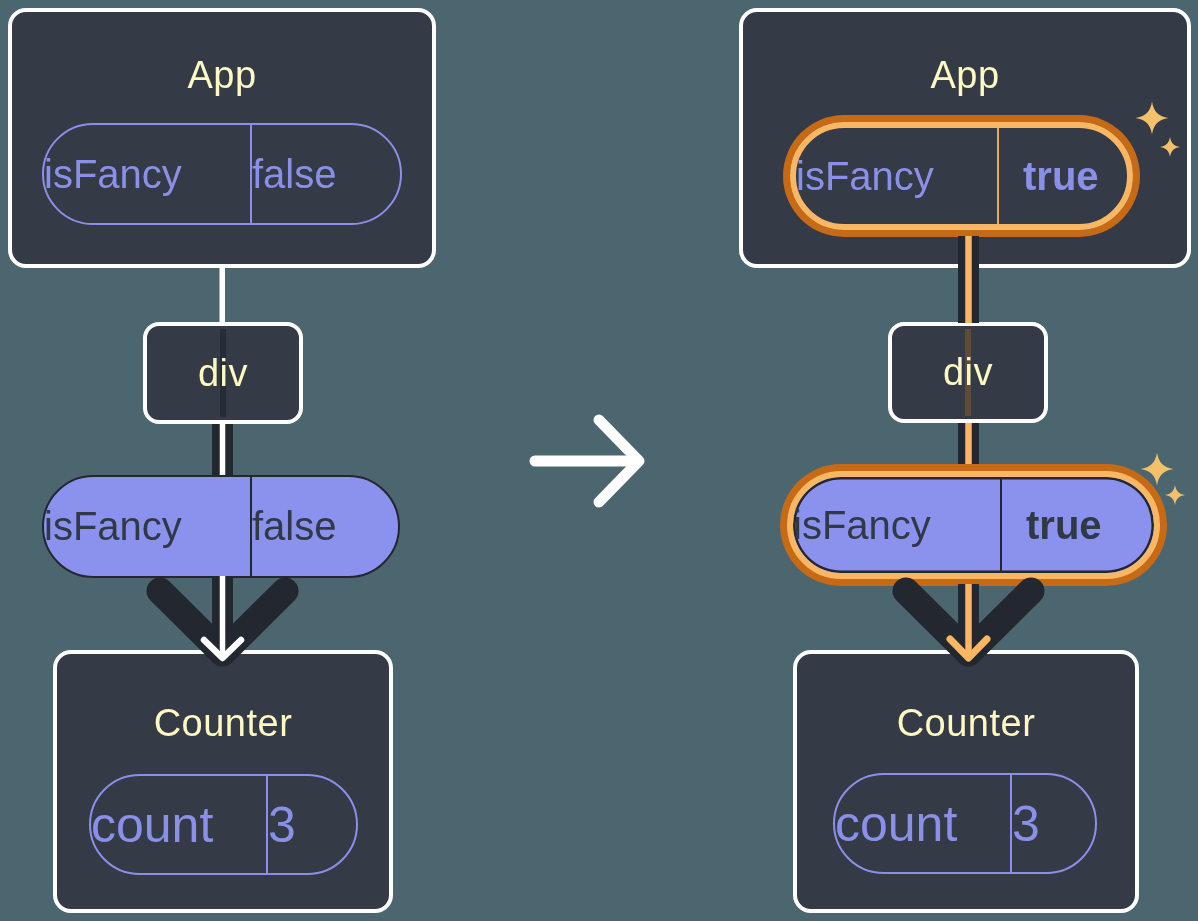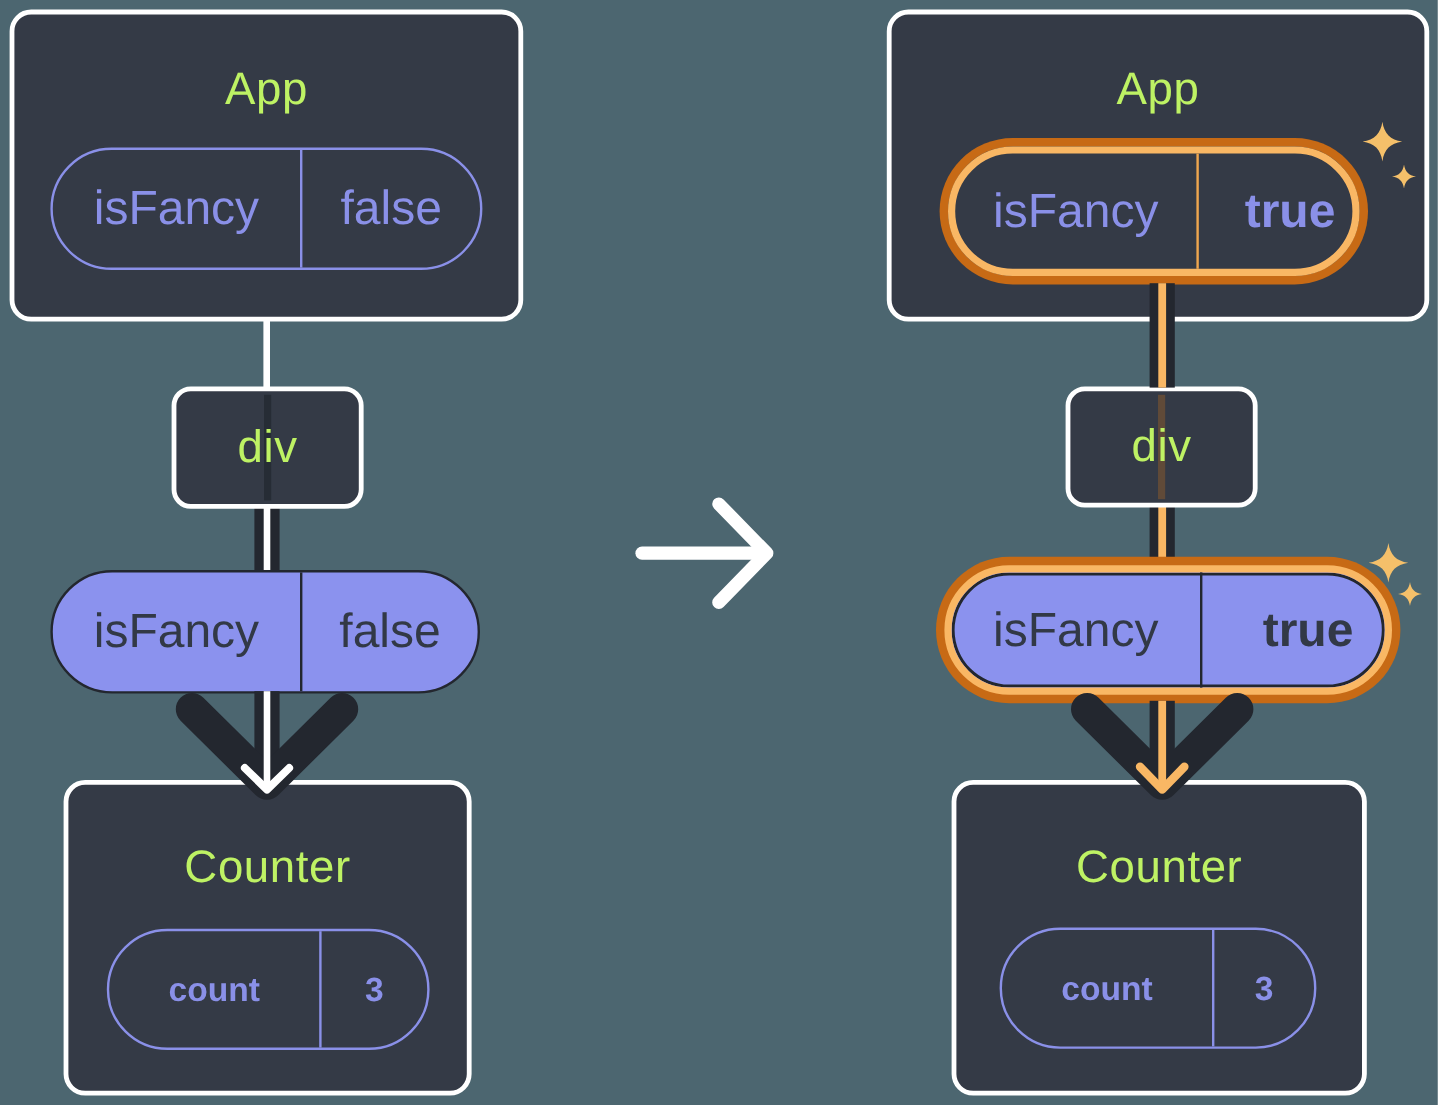--- a/index.html
+++ b/index.html
@@ -19,50 +19,50 @@
     border-radius:16px; box-sizing:border-box;
   }
   .through {
     position:absolute; left:50%; top:3px; bottom:3px; width:6px;
     transform:translateX(-50%);
   }
   .through.dark   { background:rgba(10,14,20,0.32); }
   .through.orange { background:rgba(150,95,40,0.45); }
 
   .title {
-    position:absolute; text-align:center; color:#bef264;
+    position:absolute; text-align:center; color:#fef9c3;
     font-size:38px; font-weight:500; line-height:46px; letter-spacing:0.5px;
   }
 
   .pill {
     position:absolute; display:flex; align-items:stretch;
     border-radius:999px; box-sizing:border-box; font-size:40px;
   }
-  .pill .seg { display:flex; align-items:center; justify-content:center; }
+  .pill .seg { display:flex; align-items:center; justify-content:flex-start; }
   .pill .seg.key { flex:0 0 auto; }
   .pill .seg.val { flex:1 1 auto; }
 
   .pill.outline { border:2.5px solid #8A90E8; color:#8A90E8; }
   .pill.outline .seg.key { border-right:2.5px solid #8A90E8; }
 
   .pill.solid { background:#8B92EE; border:2.5px solid #23272F; color:#323946; }
   .pill.solid .seg.key { border-right:2.5px solid #23272F; }
 
   .pill.fancy-outline {
     border:6px solid #F9B764; box-shadow:0 0 0 7px #C76A15; color:#8A90E8;
   }
   .pill.fancy-outline .seg.key { border-right:2.5px solid #EFA64F; }
 
   .pill.fancy-solid {
     background:#8B92EE; border:6px solid #F9B764;
     box-shadow:0 0 0 7px #C76A15, inset 0 0 0 2.5px #23272F; color:#323946;
   }
   .pill.fancy-solid .seg.key { border-right:2.5px solid #23272F; }
 
-  .pill.small { font-size:28px;font-weight:bold; }
+  .pill.small { font-size:50px; }
   .bold { font-weight:700;margin-left:24px; }
 </style>
 </head>
 <body>
 
 <div class="stage">
 
   <svg class="layer" width="1198" height="921" viewBox="0 0 1198 921">
 
     <rect x="219.5" y="264" width="5.5" height="62" fill="#FFFFFF"></rect>

